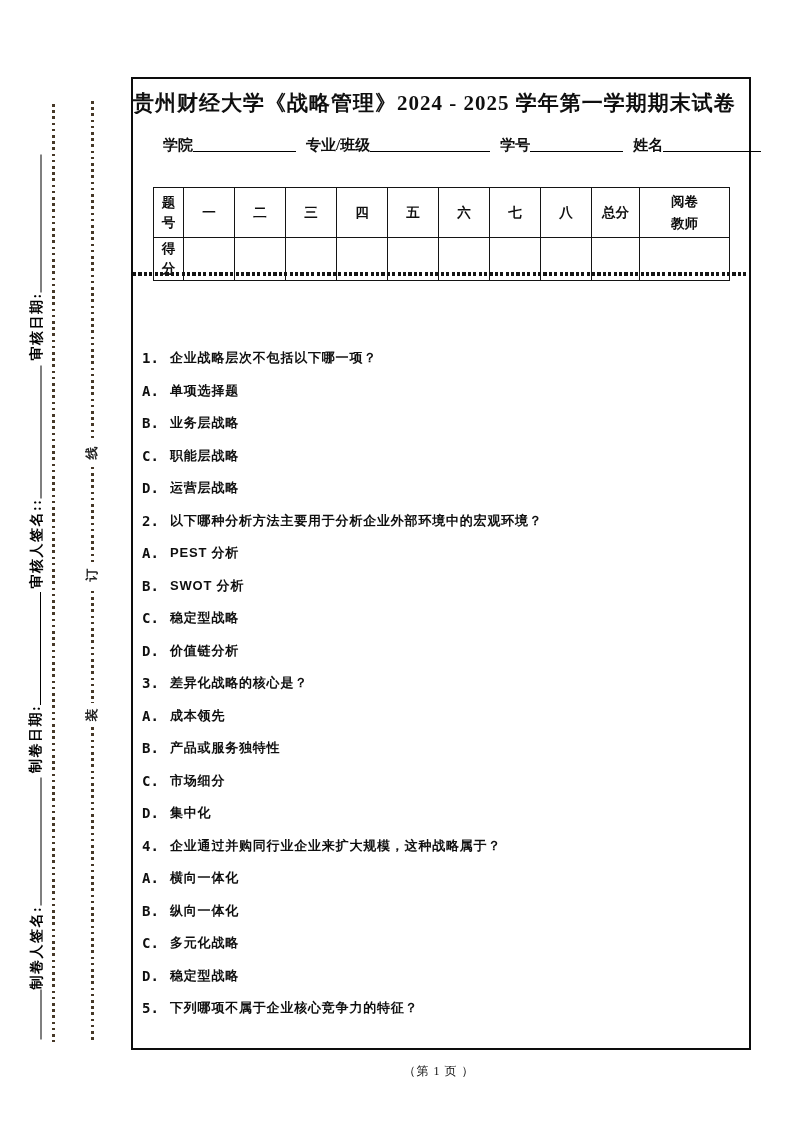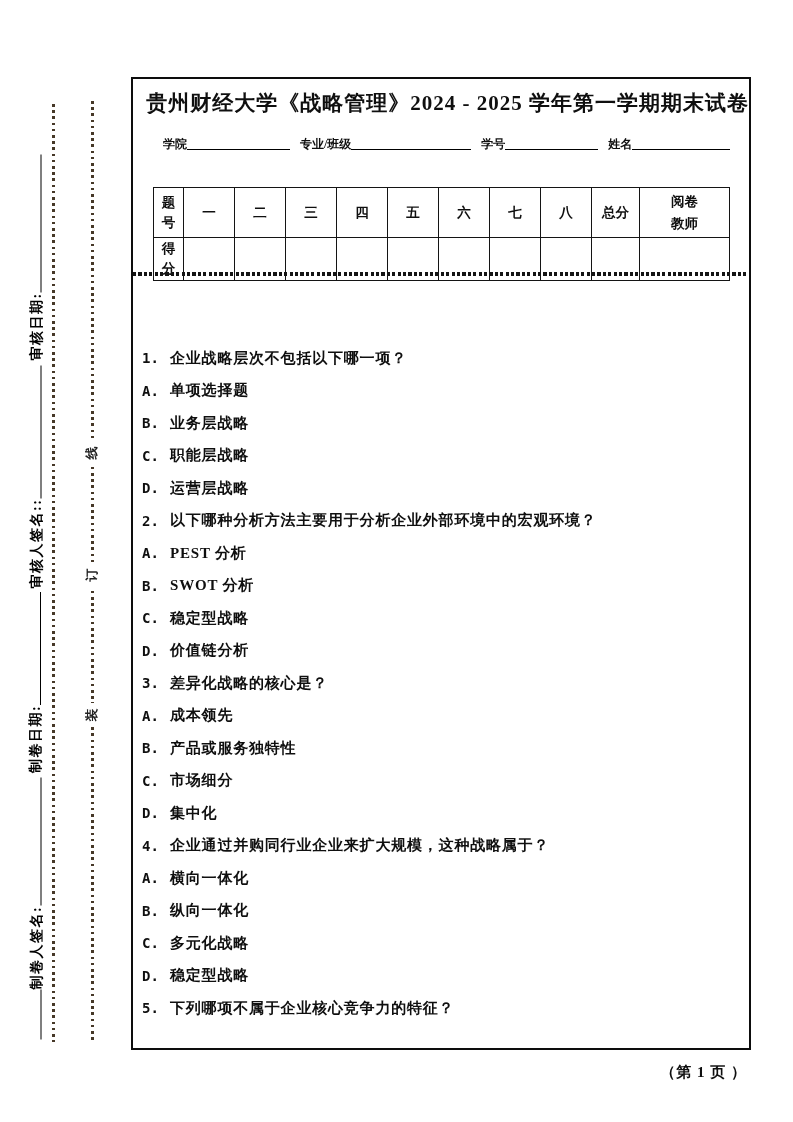--- a/index.html
+++ b/index.html
@@ -15,23 +15,23 @@
   .vblank{display:inline-block;height:1px;border-bottom:1.6px solid #000;
           position:relative;top:1px;}
   .bchar{position:absolute;left:80px;width:24px;height:22px;line-height:22px;
          text-align:center;transform:rotate(-90deg);background:#fff;
          font-weight:bold;font-size:13px;color:#222;z-index:3;}
 
   
   #sheet{position:absolute;left:131px;top:77px;width:616px;height:969px;
          border:2px solid #0d0d0d;background:#fff;}
   #title{position:absolute;left:0;top:8px;width:100%;height:32px;line-height:32px;
-         text-align:right;font-weight:bold;font-size:21px;letter-spacing:1px;}
+         text-align:left;font-weight:bold;font-size:21px;letter-spacing:1px;}
   .info-row{position:absolute;left:30px;top:57px;width:580px;height:22px;
-            font-weight:bold;font-size:12px;white-space:nowrap;font-family:Liberation Serif, serif;}
+            font-weight:bold;font-size:15px;white-space:nowrap;font-family:Liberation Serif, serif;}
   .iblank{display:inline-block;height:1px;border-bottom:1.3px solid #000;
           position:relative;top:2px;}
   .gap{display:inline-block;width:10px;}
 
   
   #score-table{position:absolute;left:20px;top:108px;border-collapse:collapse;
                table-layout:fixed;width:576px;}
   #score-table td,#score-table th{border:1.3px solid #141414;text-align:center;
                vertical-align:middle;padding:0;font-weight:bold;font-size:13.5px;}
   #score-table tr.hdr{height:50px;}
@@ -42,25 +42,25 @@
   .dotsep{position:absolute;left:0;top:193px;width:616px;height:3.6px;
           background:repeating-linear-gradient(to right,#141414 0 3.2px,transparent 3.2px 5.4px);}
 
   
   .sec-head{position:absolute;left:9px;top:214px;width:600px;
             font-weight:bold;font-size:15px;line-height:27px;letter-spacing:0.5px;}
   #questions{position:absolute;left:9px;top:263px;width:600px;}
   .q-row{height:32.5px;display:flex;align-items:center;}
   .q-num{width:28px;flex:0 0 28px;font-family:"DejaVu Sans Mono",monospace;
          font-weight:bold;font-size:14px;}
-  .q-text{font-family:Liberation Serif, serif;
-          font-weight:bold;font-size:15px;letter-spacing:0.8px;white-space:nowrap;}
-
-  #footer{position:absolute;left:131px;top:1063px;width:616px;text-align:right;
-          font-weight:bold;font-size:15px;letter-spacing:1px;}
+  .q-text{font-family:Liberation Sans, sans-serif;
+          font-weight:bold;font-size:13px;letter-spacing:0.8px;white-space:nowrap;}
+
+  #footer{position:absolute;left:131px;top:1063px;width:616px;text-align:center;
+          font-weight:normal;font-size:12px;letter-spacing:1px;}
 </style>
 </head>
 <body>
 
 <div id="page">
 
   <div class="vdots" style="left:52px;top:104px;height:938px;"></div>
   <div class="vdots" style="left:91px;top:101px;height:941px;"></div>
 
   <span class="bchar" style="top:442px;">线</span>

